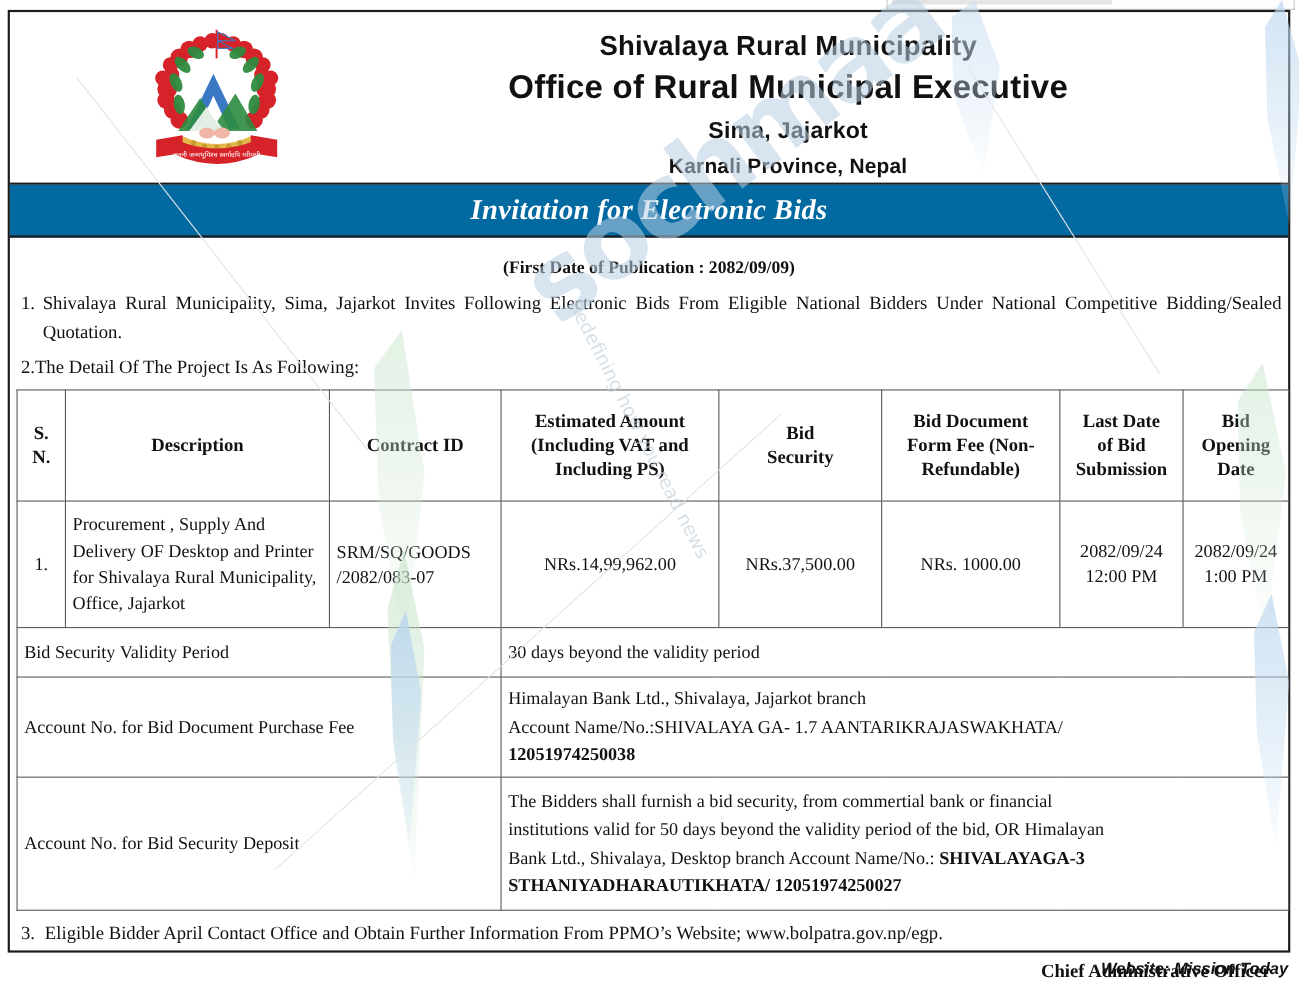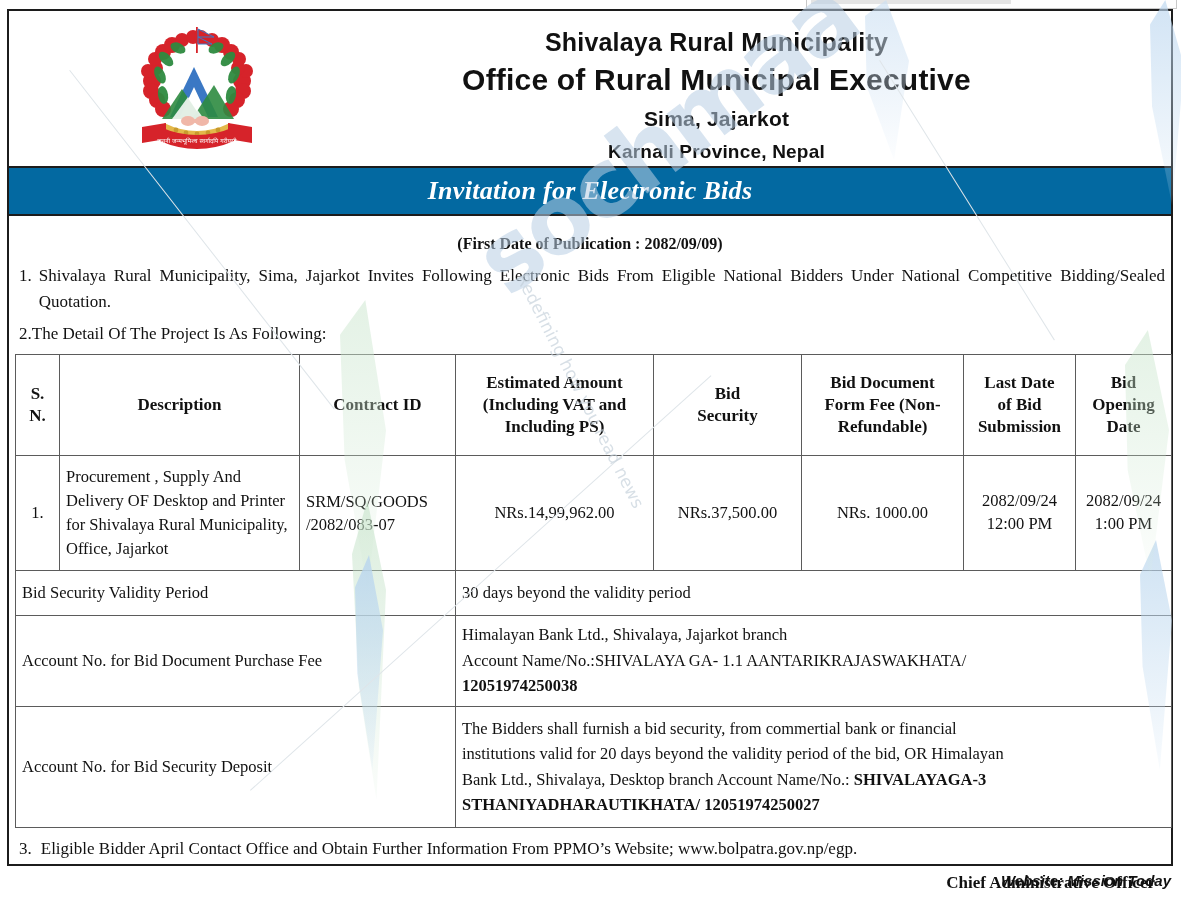--- a/index.html
+++ b/index.html
@@ -540,30 +540,30 @@
 
           <tr class="row-validity">
             <td class="label-cell" colspan="3">Bid Security Validity Period</td>
             <td class="value-cell" colspan="5">30 days beyond the validity period</td>
           </tr>
 
           <tr class="row-purchase">
             <td class="label-cell" colspan="3">Account No. for Bid Document Purchase Fee</td>
             <td class="value-cell" colspan="5">
               <div>Himalayan Bank Ltd., Shivalaya, Jajarkot branch</div>
-              <div>Account Name/No.:SHIVALAYA GA- 1.1 AANTARIKRAJASWAKHATA/</div>
+              <div>Account Name/No.:SHIVALAYA GA- 1.7 AANTARIKRAJASWAKHATA/</div>
               <div class="b">12051974250038</div>
             </td>
           </tr>
 
           <tr class="row-deposit">
             <td class="label-cell" colspan="3">Account No. for Bid Security Deposit</td>
             <td class="value-cell" colspan="5">
               <div>The Bidders shall furnish a bid security, from commertial bank or financial</div>
-              <div>institutions valid for 20 days beyond the validity period of the bid, OR Himalayan</div>
+              <div>institutions valid for 50 days beyond the validity period of the bid, OR Himalayan</div>
               <div>
                 <span>Bank Ltd., Shivalaya, Desktop branch Account Name/No.: </span><span class="b">SHIVALAYAGA-3</span>
               </div>
               <div class="b">STHANIYADHARAUTIKHATA/  12051974250027</div>
             </td>
           </tr>
         </tbody>
       </table>
 
       <div class="clause-3">

